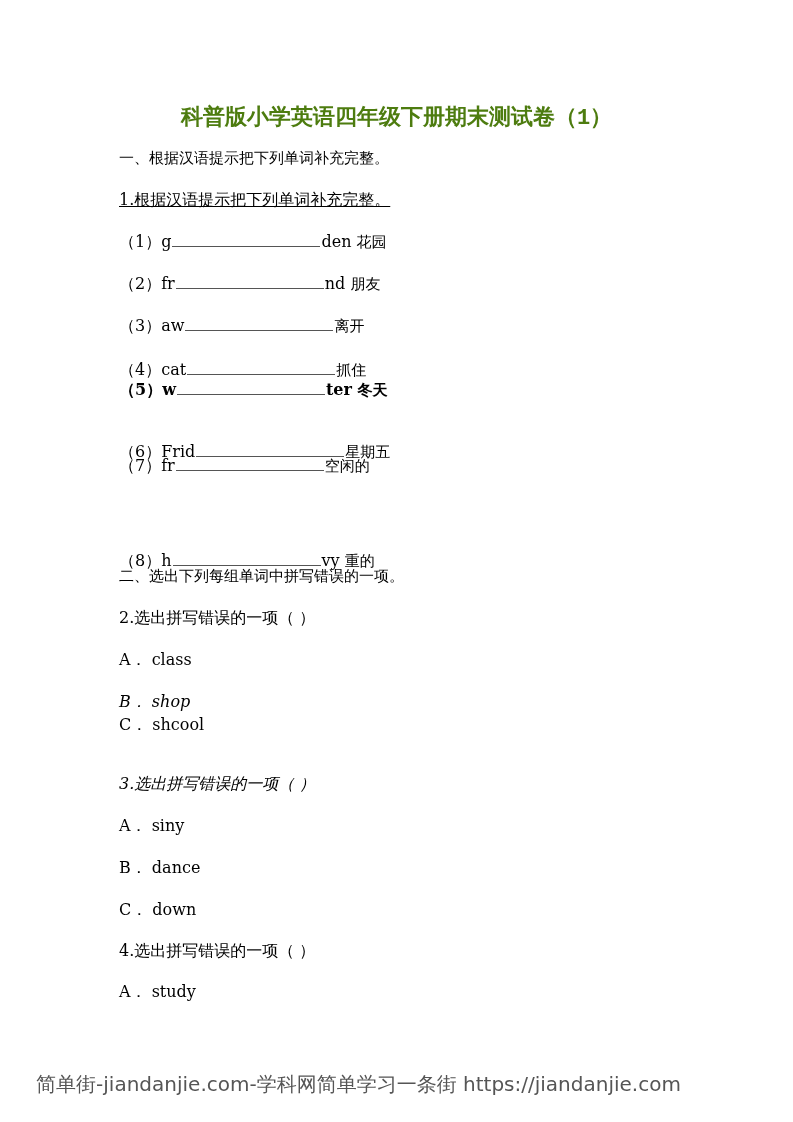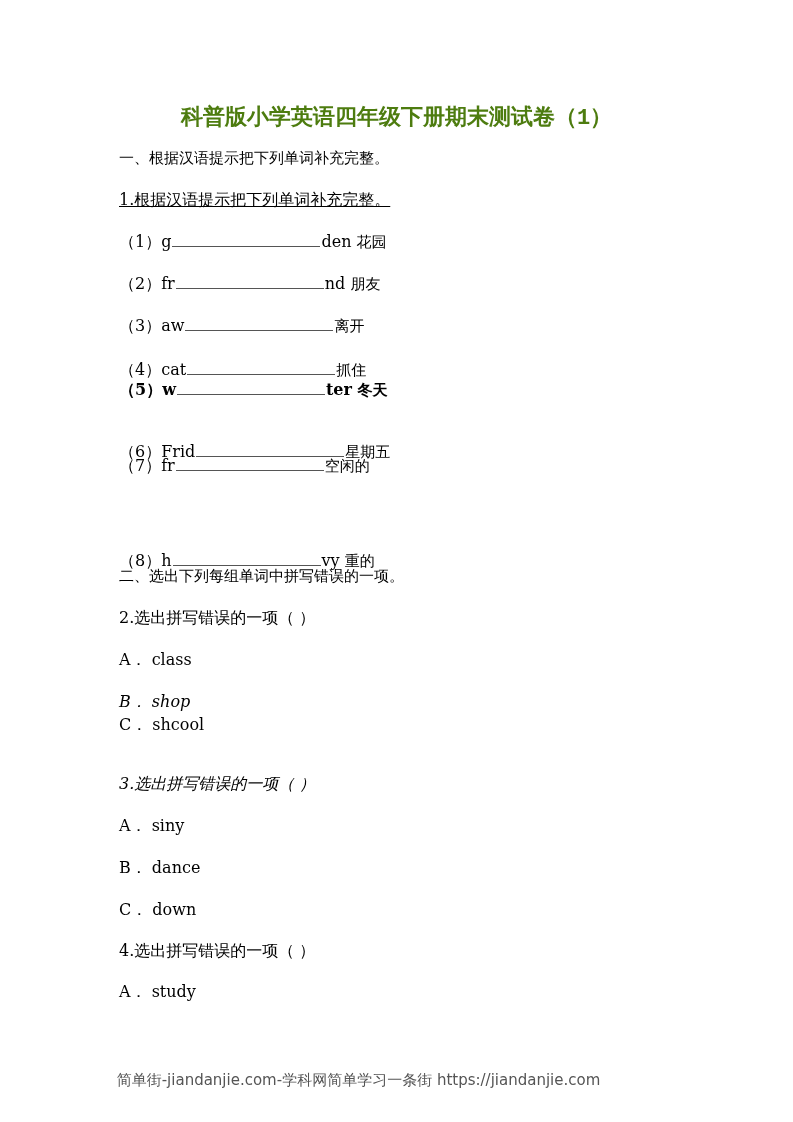--- a/index.html
+++ b/index.html
@@ -48,21 +48,21 @@
       font-family: "DejaVu Sans", "Liberation Sans", sans-serif;
       font-size: 15px;
     }
     .footer {
       position: absolute;
       left: 0;
       width: 717px;
       top: 1071px;
       text-align: center;
       font-family: "DejaVu Sans", "Liberation Sans", sans-serif;
-      font-size: 15px;
+      font-size: 20px;
       color: #555555;
     }
   </style>
 </head>
 <body>
 
 <div>
 
   <div class="title">科普版小学英语四年级下册期末测试卷（1）</div>
 

